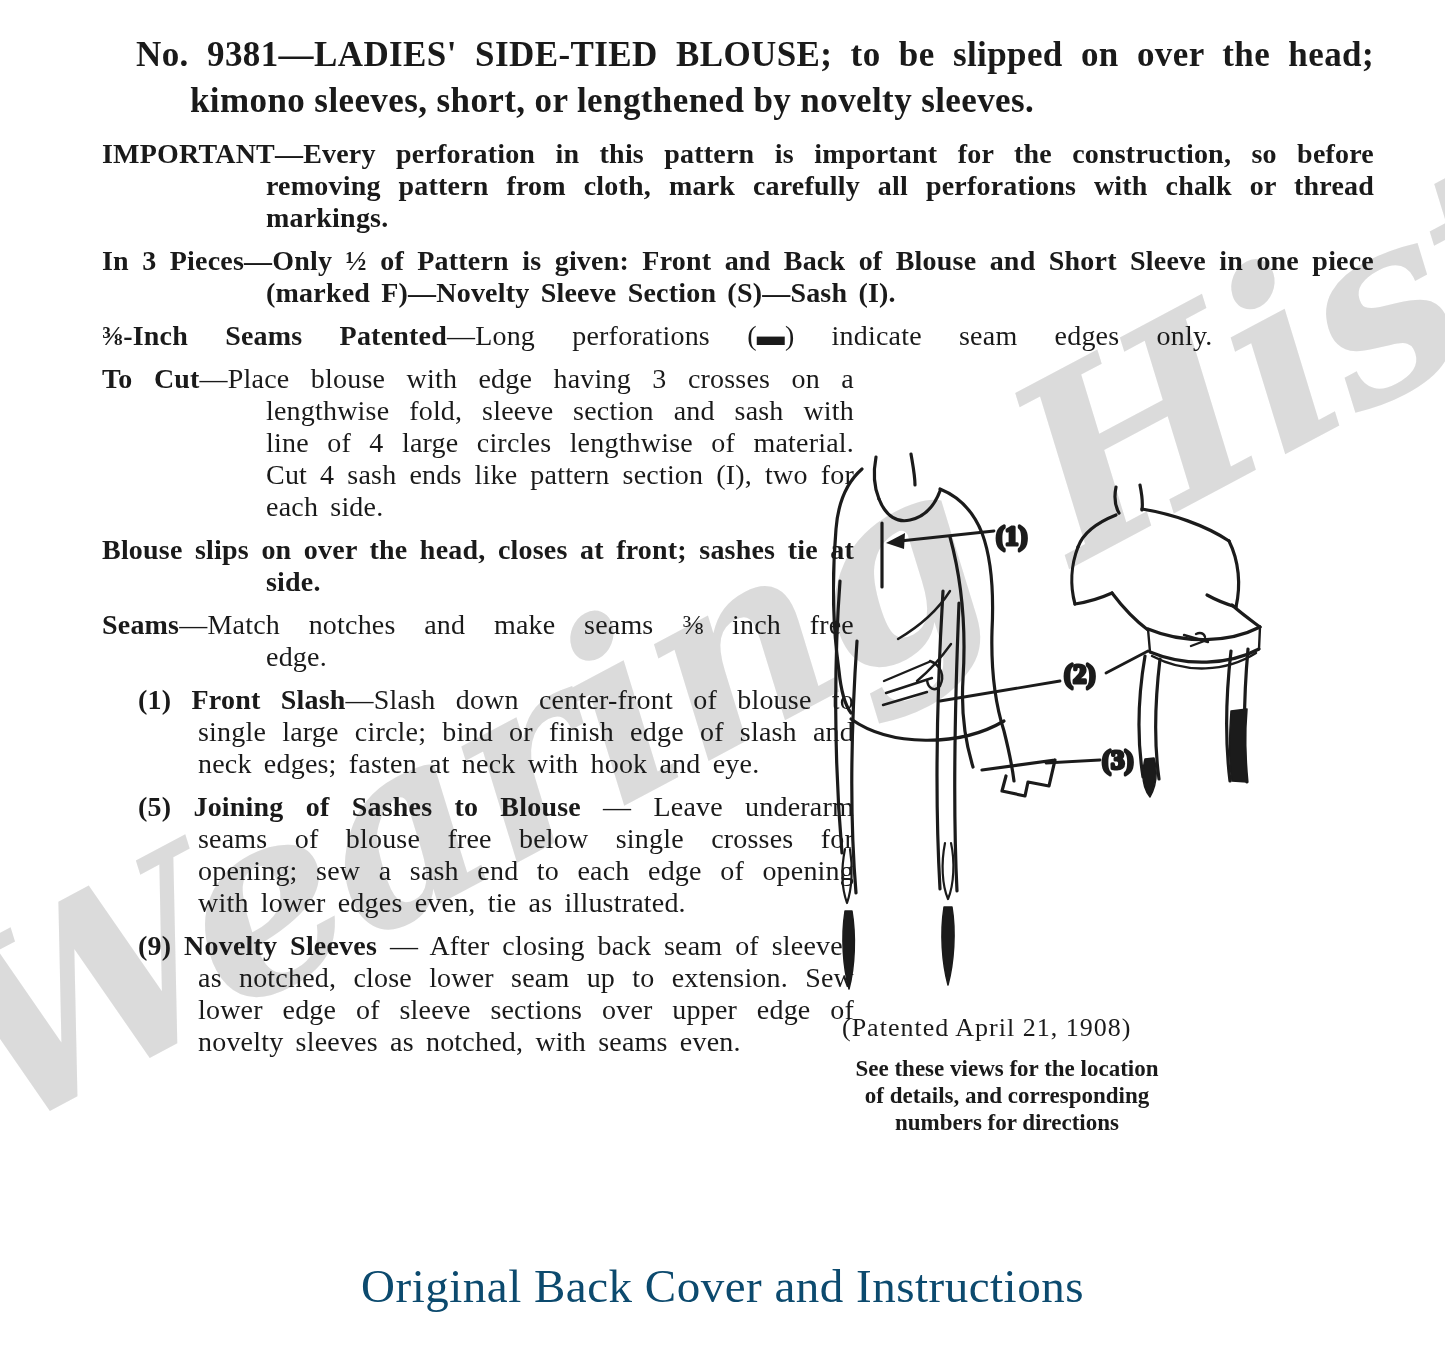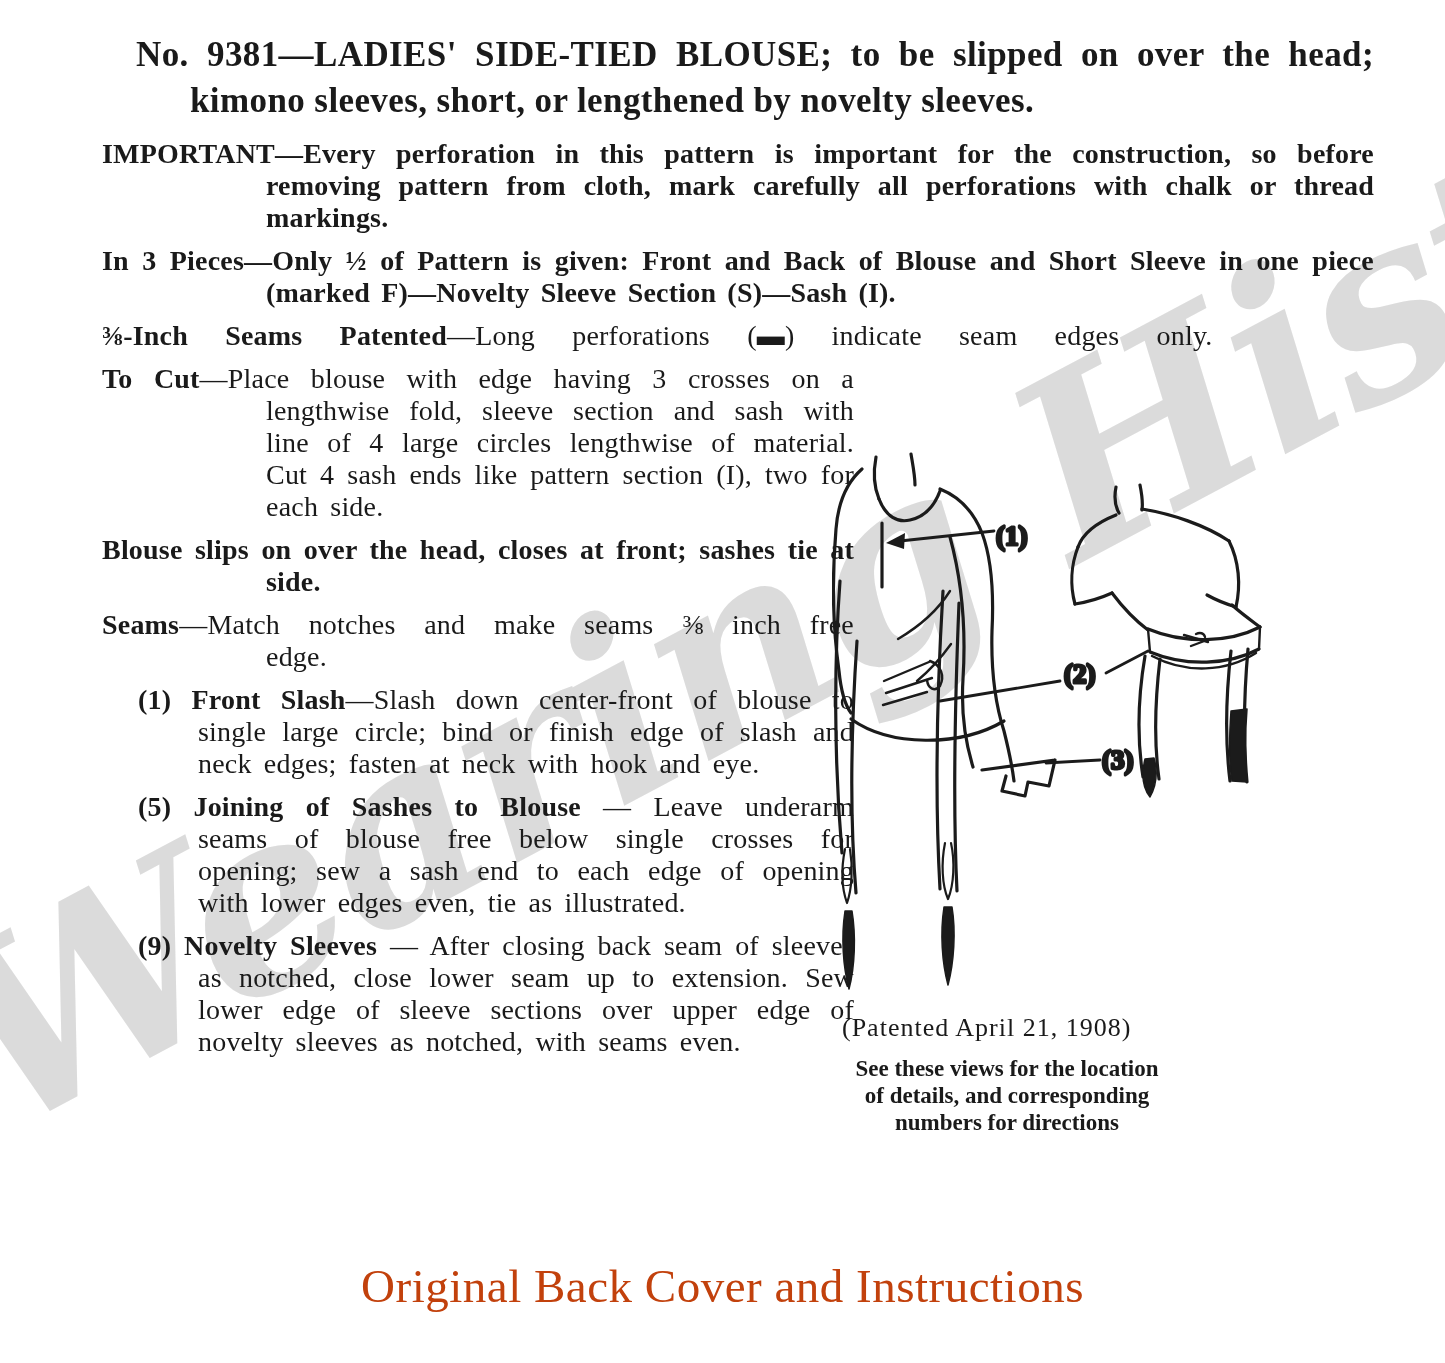--- a/index.html
+++ b/index.html
@@ -54,21 +54,21 @@
     margin:12px 0 0 10px; width:330px; text-align:center;
     font-family:Liberation Serif, serif; font-weight:700;
     font-size:23px; line-height:27px;
   }
   
   .bottom-caption {
     position:absolute; left:0; top:1260px; width:1445px;
     text-align:center;
     font-family:"Liberation Serif","DejaVu Serif",serif;
     font-size:47px; line-height:52px; letter-spacing:0.5px;
-    color:#c2410c; z-index:1;
+    color:#0c4a6e; z-index:1;
   }
   svg text {
     font-family:"Liberation Serif","DejaVu Serif",serif;
     font-weight:bold; font-size:27px; fill:#1b1b1b;
   }
 </style>
 </head>
 <body>
 
 <div class="page">

